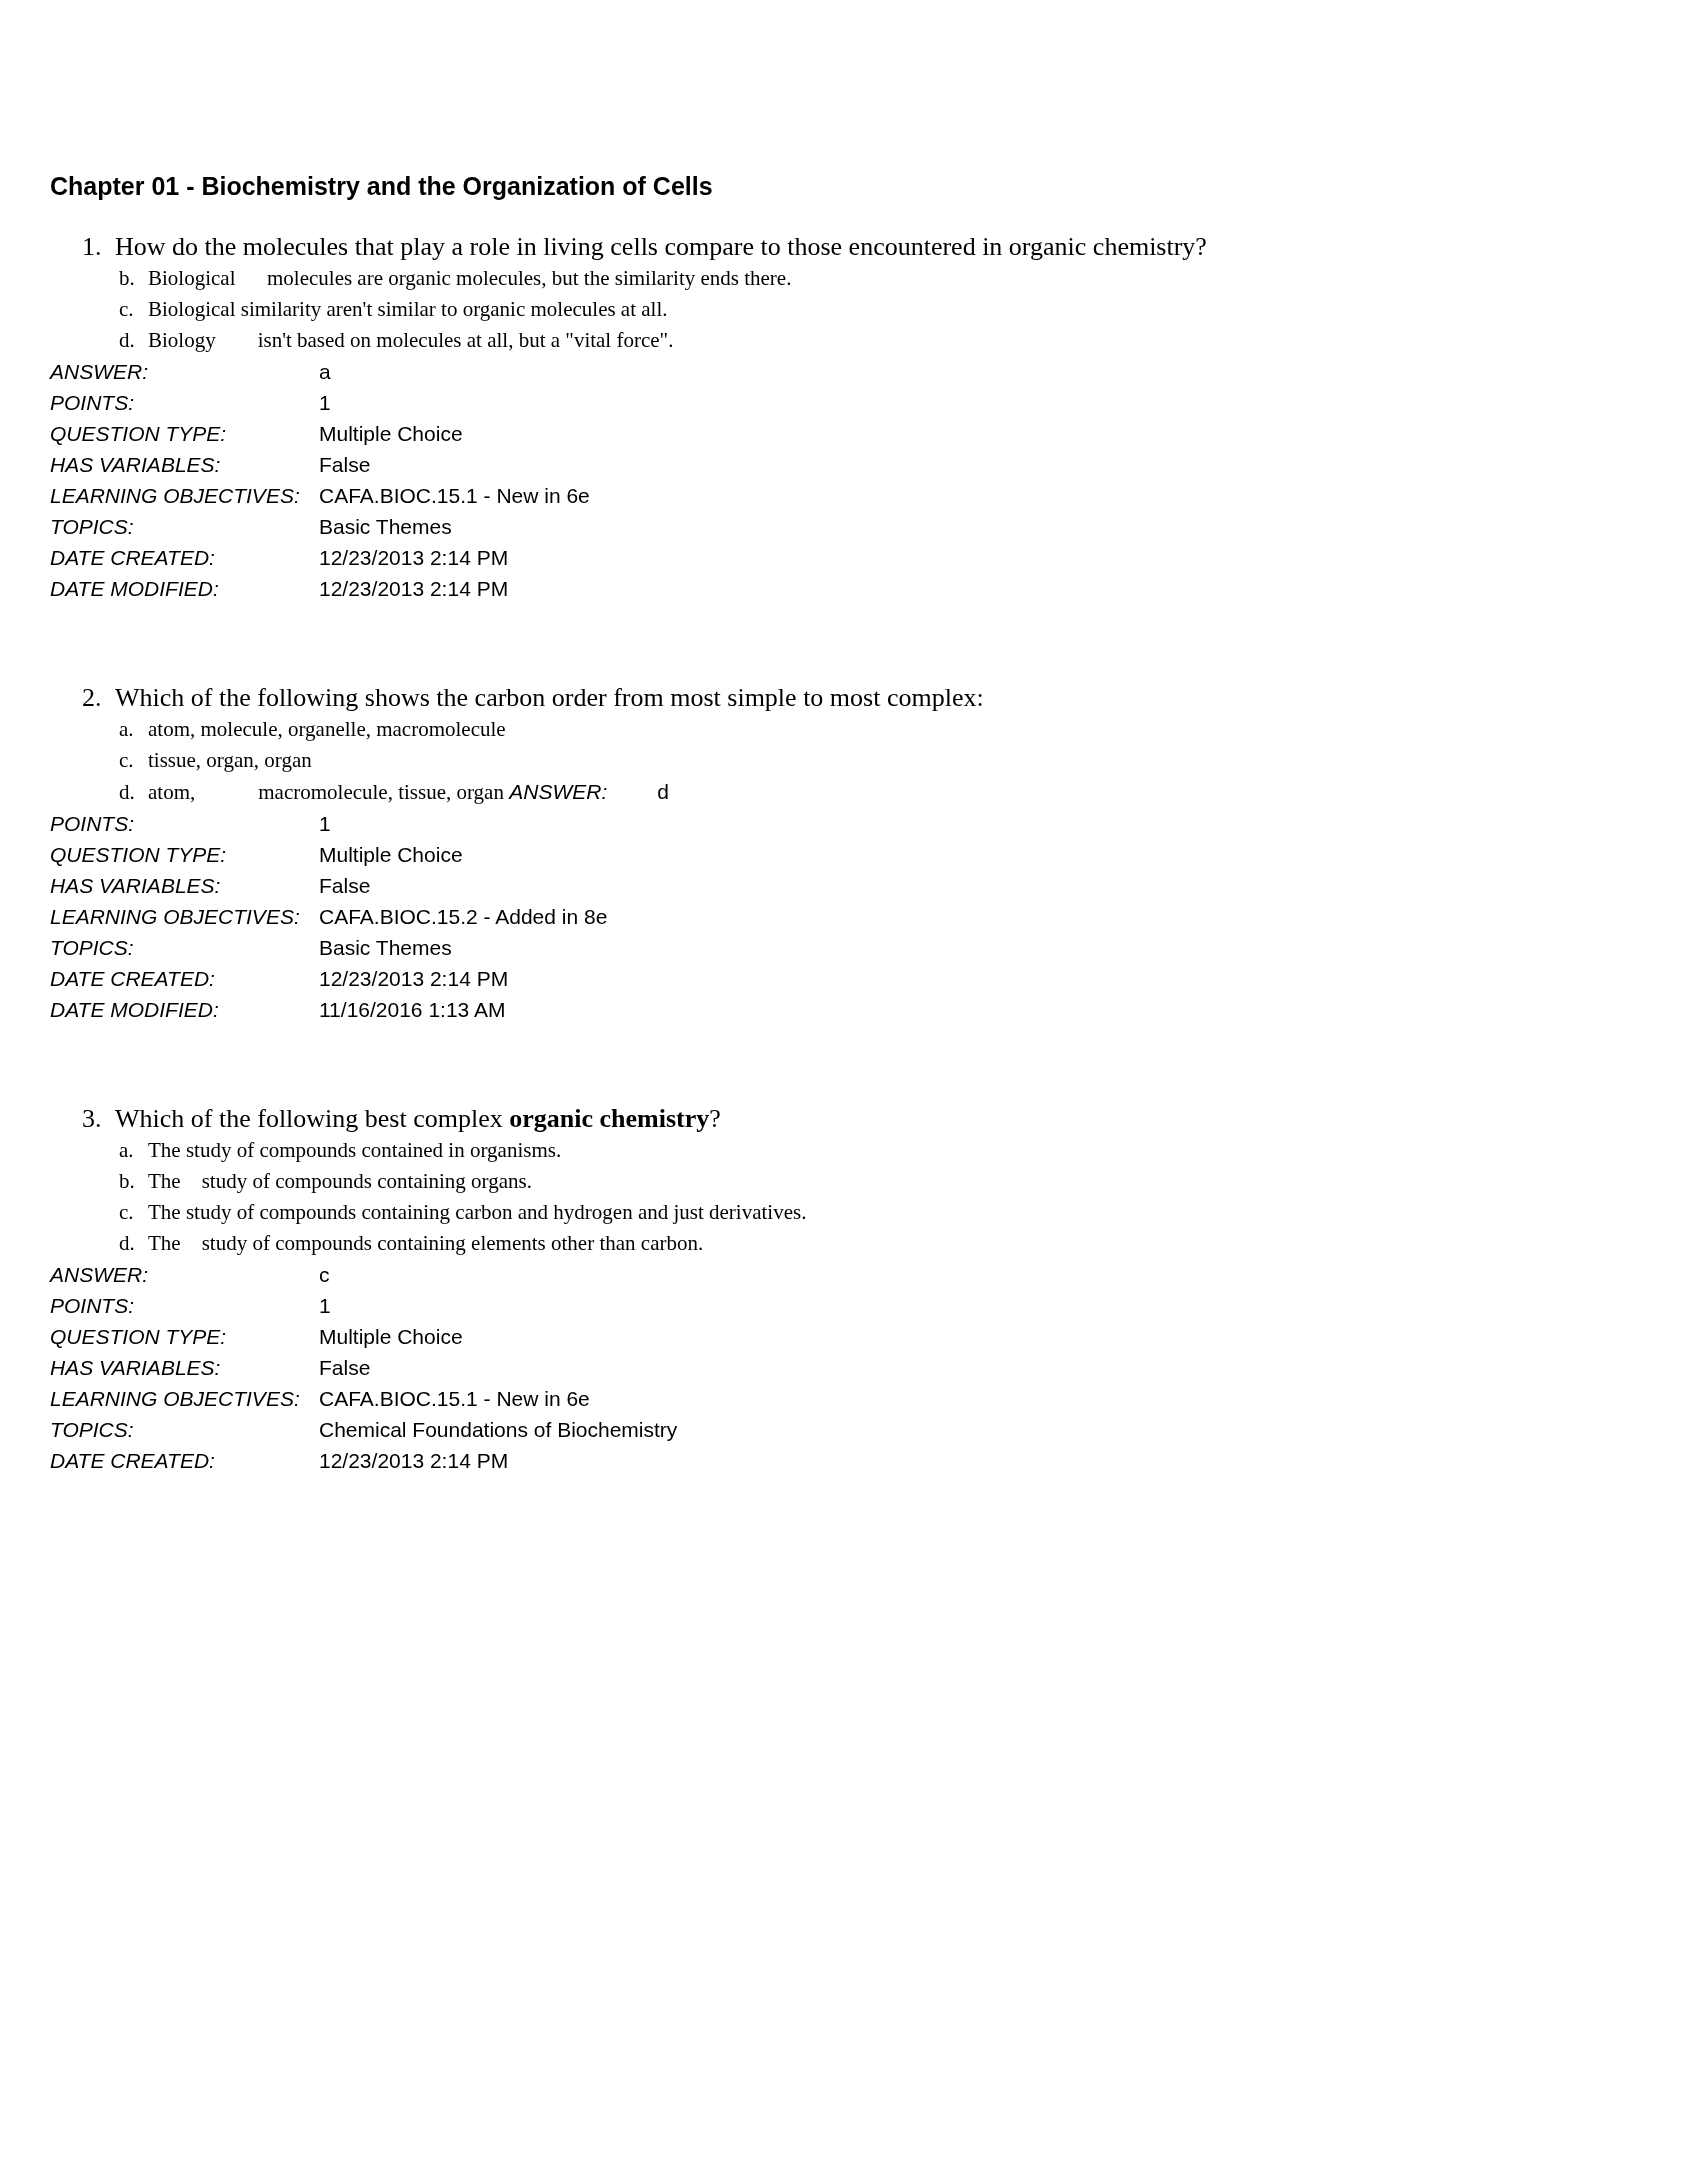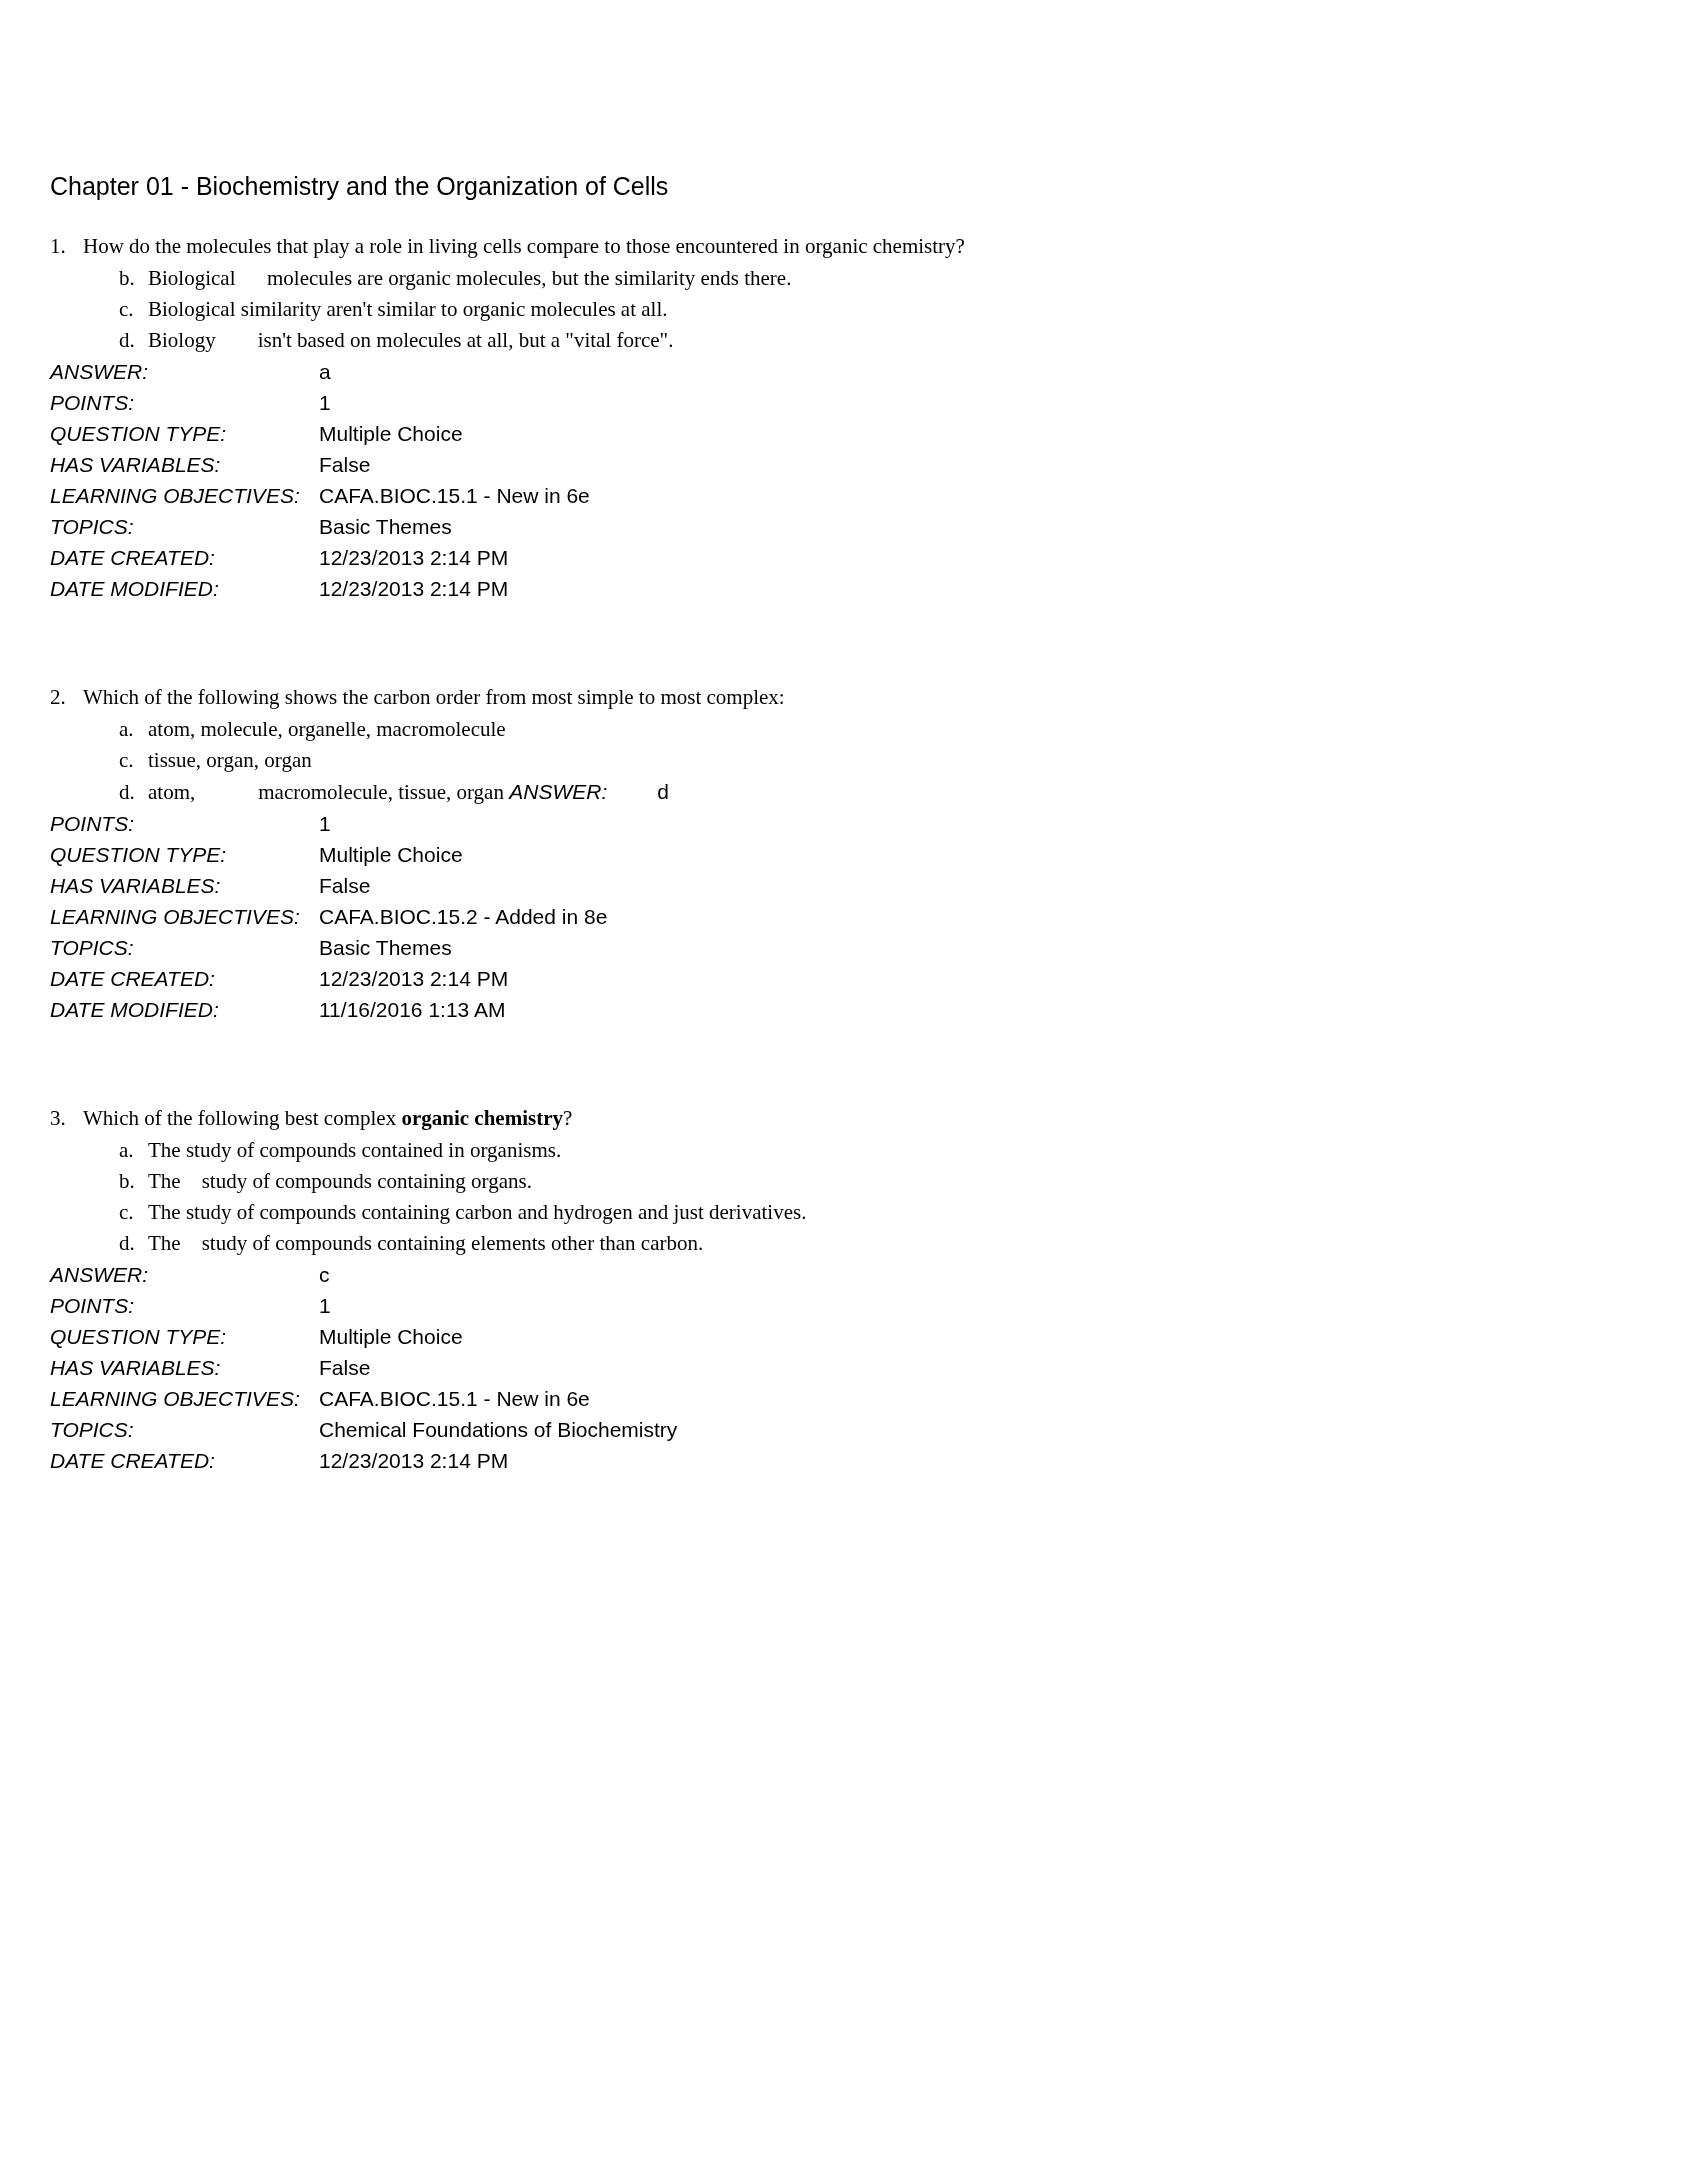--- a/index.html
+++ b/index.html
@@ -15,31 +15,32 @@
     overflow: hidden;
     box-sizing: border-box;
   }
   .page {
     padding: 170px 59px 0 50px;
     box-sizing: border-box;
   }
   .doc-title {
     font-family: "Liberation Sans", sans-serif;
     font-size: 25px;
-    font-weight: normal;
+    font-weight: bold;
     margin: 0 0 28px 0;
     line-height: 32px;
   }
   .question { }
   .question + .question { margin-top: 77px; }
   .q-line {
     font-family: "Liberation Serif", serif;
-    font-size: 21px;
+    font-size: 26px;
     line-height: 33px;
     white-space: pre-wrap;
+    margin-left: 32px;
   }
   .q-num {
     display: inline-block;
     width: 33px;
   }
   .q-bold { font-weight: bold; }
   .choice {
     padding-left: 69px;
     font-family: "Liberation Serif", serif;
     font-size: 21px;

